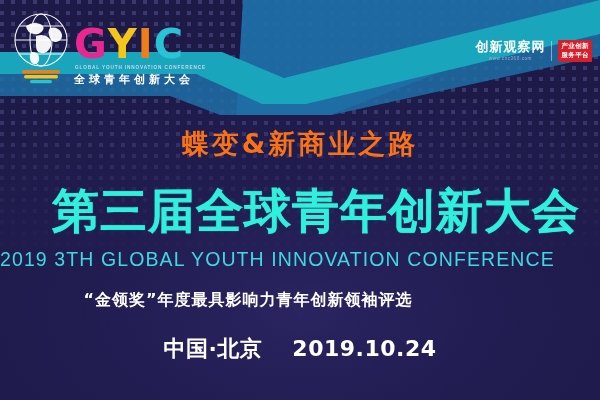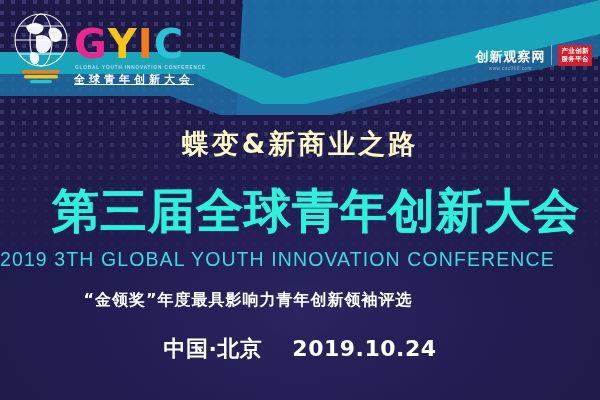--- a/index.html
+++ b/index.html
@@ -75,40 +75,38 @@
   }
   .logo-cn {
     position: absolute;
     left: 62px;
     top: 62px;
     font-size: 11px;
     letter-spacing: 4px;
     color: #ffffff;
     font-weight: 700;
     white-space: nowrap;
-    text-decoration: underline;
   }
 
   
   .partner {
     position: absolute;
     right: 8px;
     top: 40px;
     display: flex;
     align-items: center;
     gap: 6px;
   }
   .partner-name {
     color: #ffffff;
     font-size: 13px;
     font-weight: 700;
     letter-spacing: 1px;
     line-height: 1.05;
     text-align: center;
-    margin-top: 10px;
   }
   .partner-url {
     color: #a8aad0;
     font-size: 4.5px;
     letter-spacing: .6px;
     text-align: center;
     margin-top: 2px;
   }
   .partner-divider {
     width: 1px;
@@ -127,21 +125,21 @@
     border-radius: 1px;
   }
 
   
   .line-sub1 {
     position: absolute;
     top: 126px;
     left: 0;
     width: 600px;
     text-align: center;
-    color: #fef9c3;
+    color: #f97316;
     font-size: 27px;
     font-weight: 700;
     letter-spacing: 3px;
     font-family: "DejaVu Sans", sans-serif;
   }
 
   .line-title {
     position: absolute;
     top: 180px;
     left: 16px;

